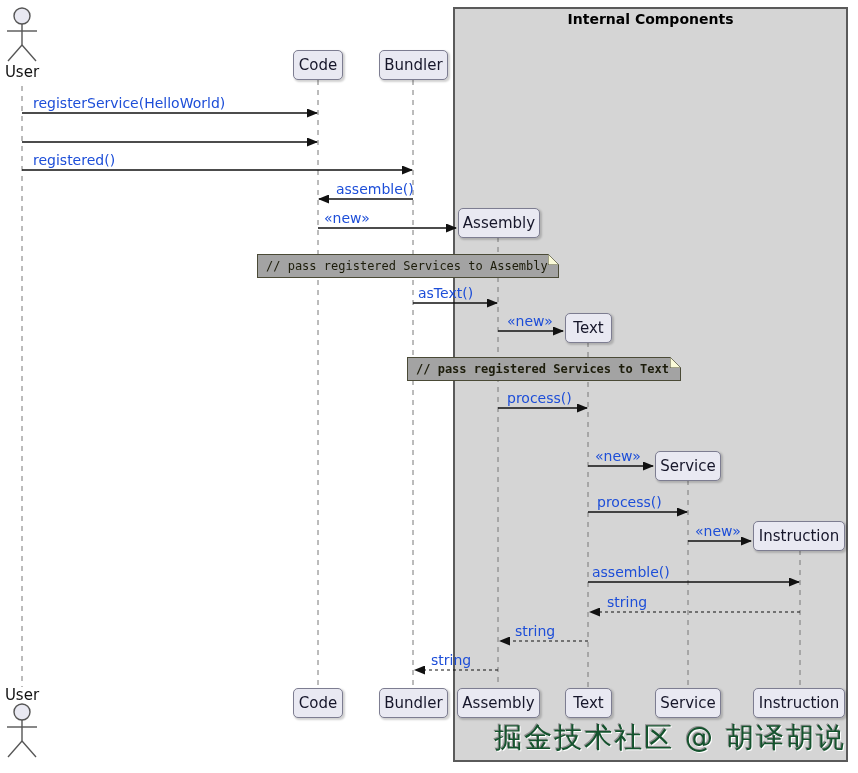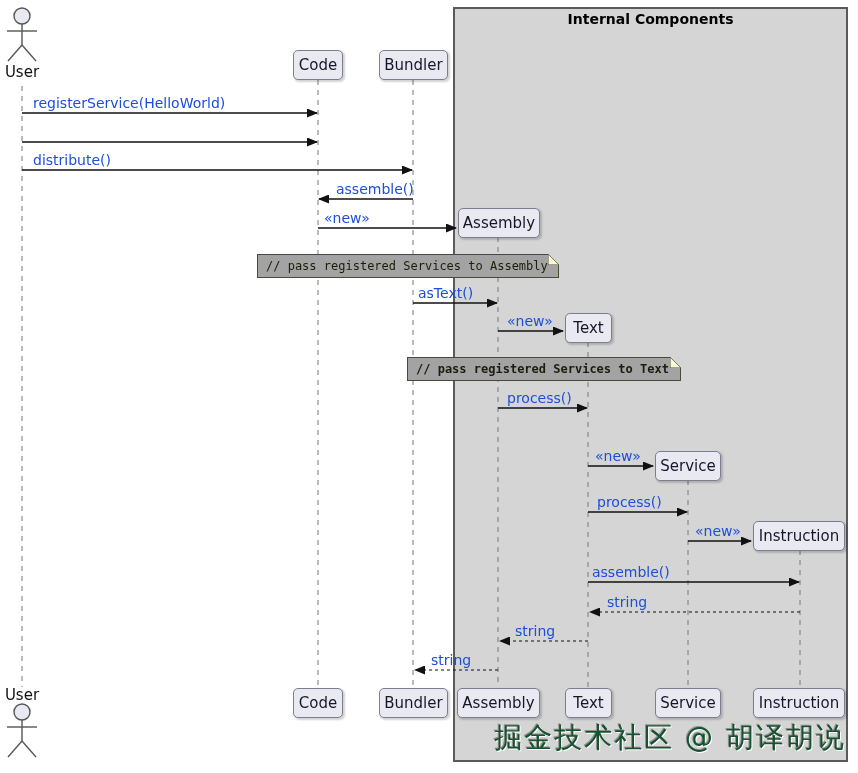--- a/index.html
+++ b/index.html
@@ -110,21 +110,21 @@
   <div class="pbox" style="left:753px;top:521px;width:92px;">Instruction</div>
 
   <div class="pbox" style="left:293px;top:688px;width:50px;">Code</div>
   <div class="pbox" style="left:379px;top:688px;width:69px;">Bundler</div>
   <div class="pbox" style="left:457px;top:688px;width:83px;">Assembly</div>
   <div class="pbox" style="left:565px;top:688px;width:47px;">Text</div>
   <div class="pbox" style="left:655px;top:688px;width:66px;">Service</div>
   <div class="pbox" style="left:753px;top:688px;width:92px;">Instruction</div>
 
   <div class="msg" style="left:33px;top:95px;">registerService(HelloWorld)</div>
-  <div class="msg" style="left:33px;top:152px;">distribute()</div>
+  <div class="msg" style="left:33px;top:152px;">registered()</div>
   <div class="msg" style="left:336px;top:181px;">assemble()</div>
   <div class="msg" style="left:324px;top:210px;">«new»</div>
   <div class="msg" style="left:418px;top:285px;">asText()</div>
   <div class="msg" style="left:507px;top:313px;">«new»</div>
   <div class="msg" style="left:507px;top:390px;">process()</div>
   <div class="msg" style="left:595px;top:448px;">«new»</div>
   <div class="msg" style="left:597px;top:494px;">process()</div>
   <div class="msg" style="left:695px;top:523px;">«new»</div>
   <div class="msg" style="left:592px;top:564px;">assemble()</div>
   <div class="msg" style="left:607px;top:594px;">string</div>

